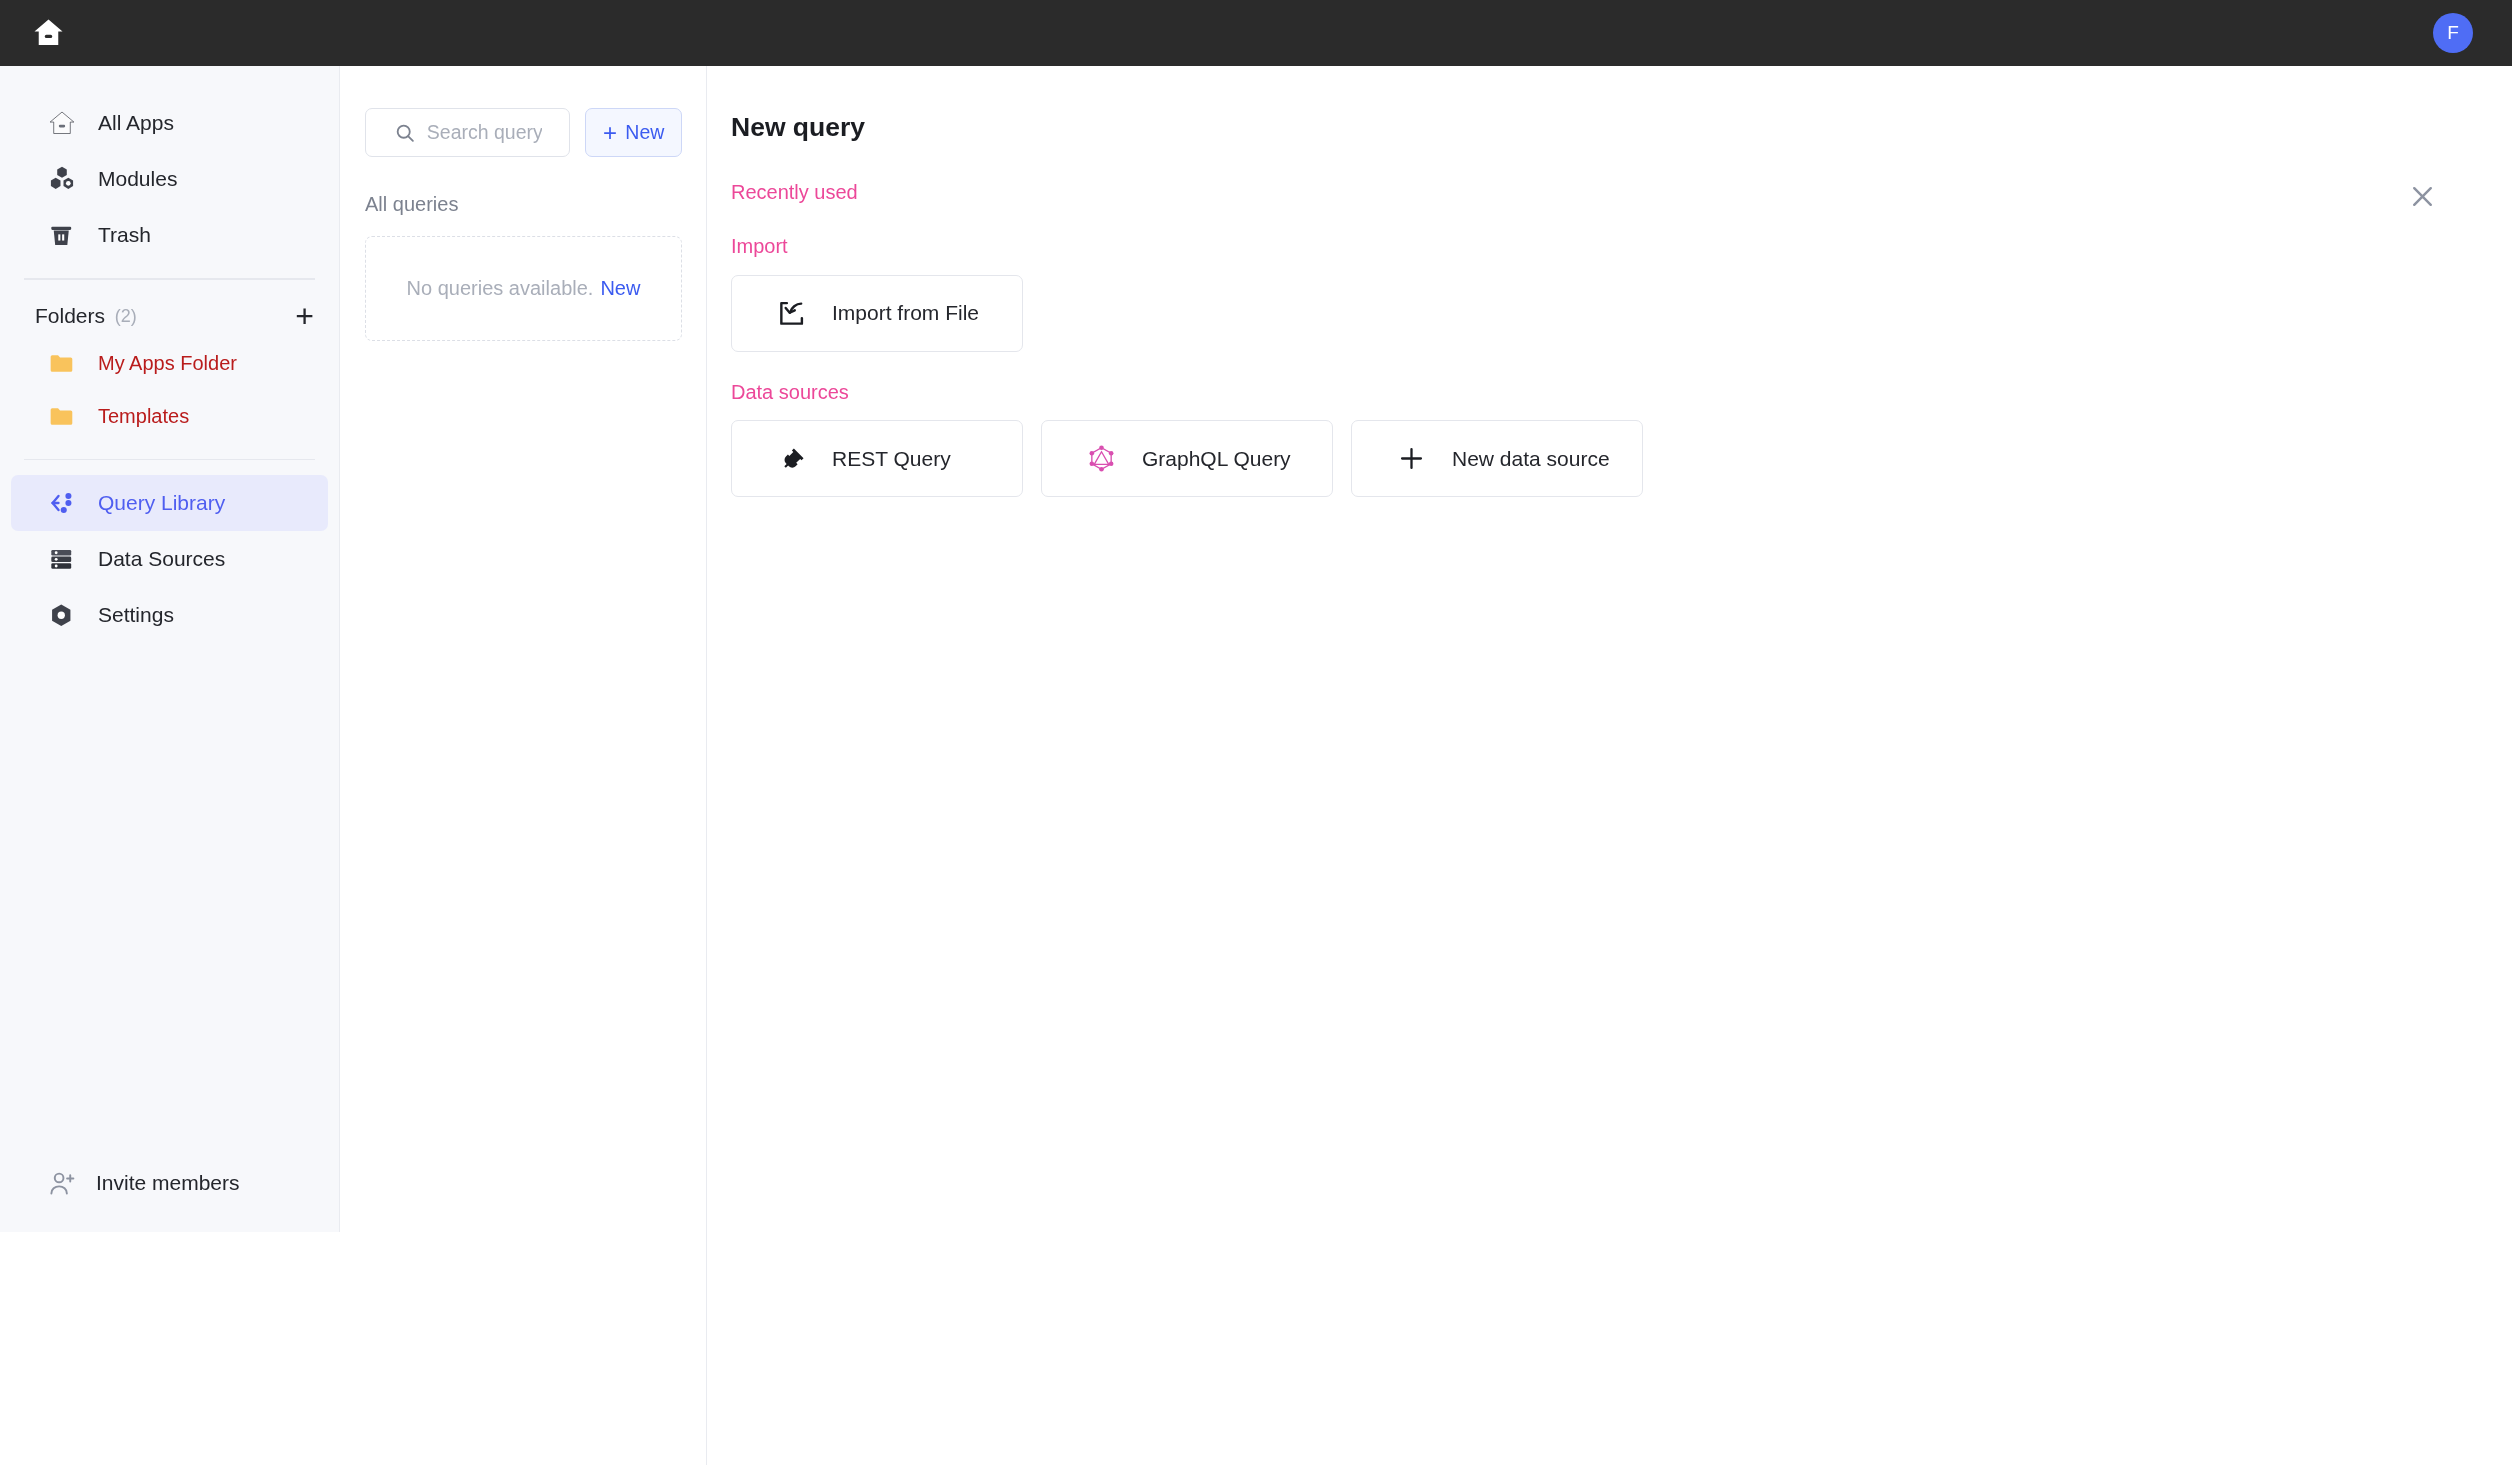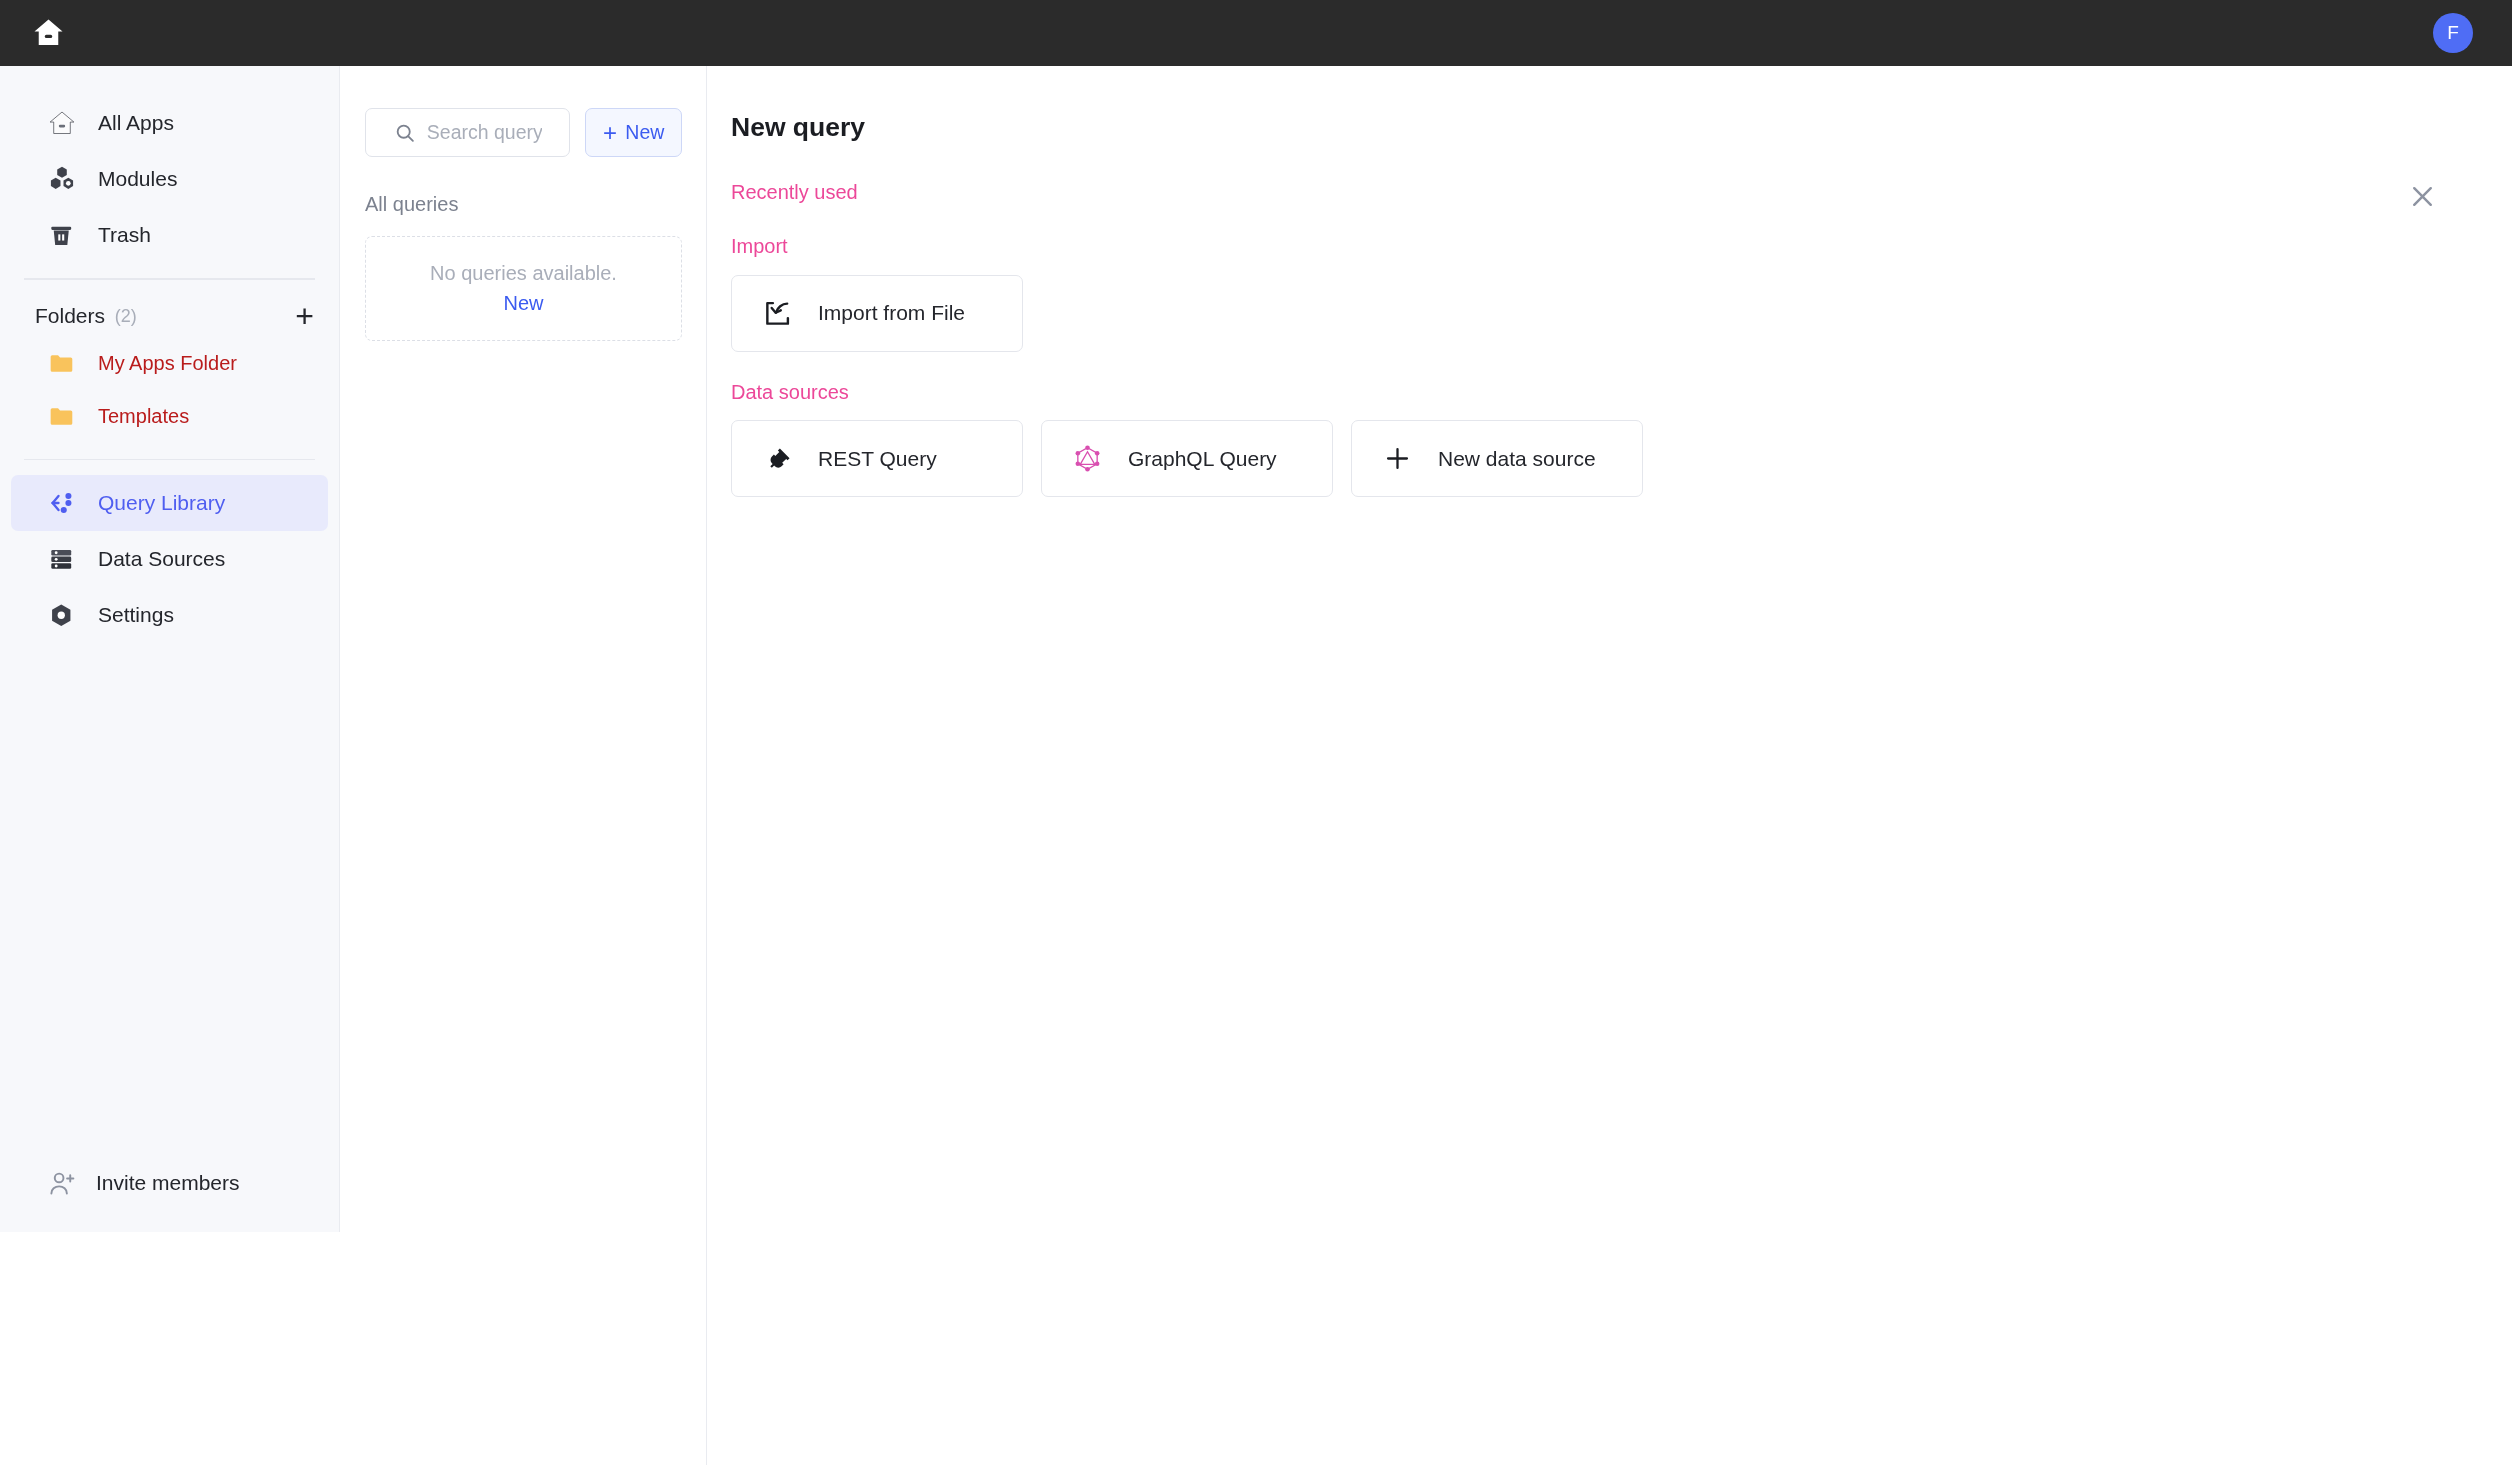--- a/index.html
+++ b/index.html
@@ -132,21 +132,21 @@
   .new-btn .plusglyph { font-size: 24px; line-height: 21px; font-weight: 400; }
 
   .all-queries-label {
     margin-top: 36px;
     font-size: 20px; color: #7c828f;
   }
   .empty-box {
     margin-top: 19.5px;
     height: 105px;
     border: 1.4px dashed #dcdfe6; border-radius: 7px;
-    display: flex; flex-direction: column; align-items: center; justify-content: center;
+    display: flex; align-items: center; justify-content: center;
     gap: 7px;
   }
   .empty-box .msg { font-size: 20px; color: #a9aeb9; }
   .empty-box .newlink { font-size: 20px; color: #3b5bf0; cursor: pointer; }
 
   
   .main {
     position: absolute; top: 66px; left: 709px;
     width: 1803px; height: 1399px;
     background: #ffffff;
@@ -164,21 +164,21 @@
   }
   .section-label {
     font-size: 20px; color: #ec4899;
     margin-left: 22px;
   }
   .card {
     height: 77px;
     border: 1.4px solid #e4e6ec; border-radius: 7px;
     background: #fff;
     display: flex; align-items: center;
-    padding-left: 29px;
+    padding-left: 43px;
     cursor: pointer;
   }
   .card .ico { width: 33px; height: 33px; margin-right: 24px; display:flex; align-items:center; justify-content:center; flex:0 0 auto;}
   .card .lbl { font-size: 21px; color: #24262c; }
 
   .row-cards { display: flex; margin-left: 22px; gap: 18px; }
 </style>
 </head>
 <body>
 

